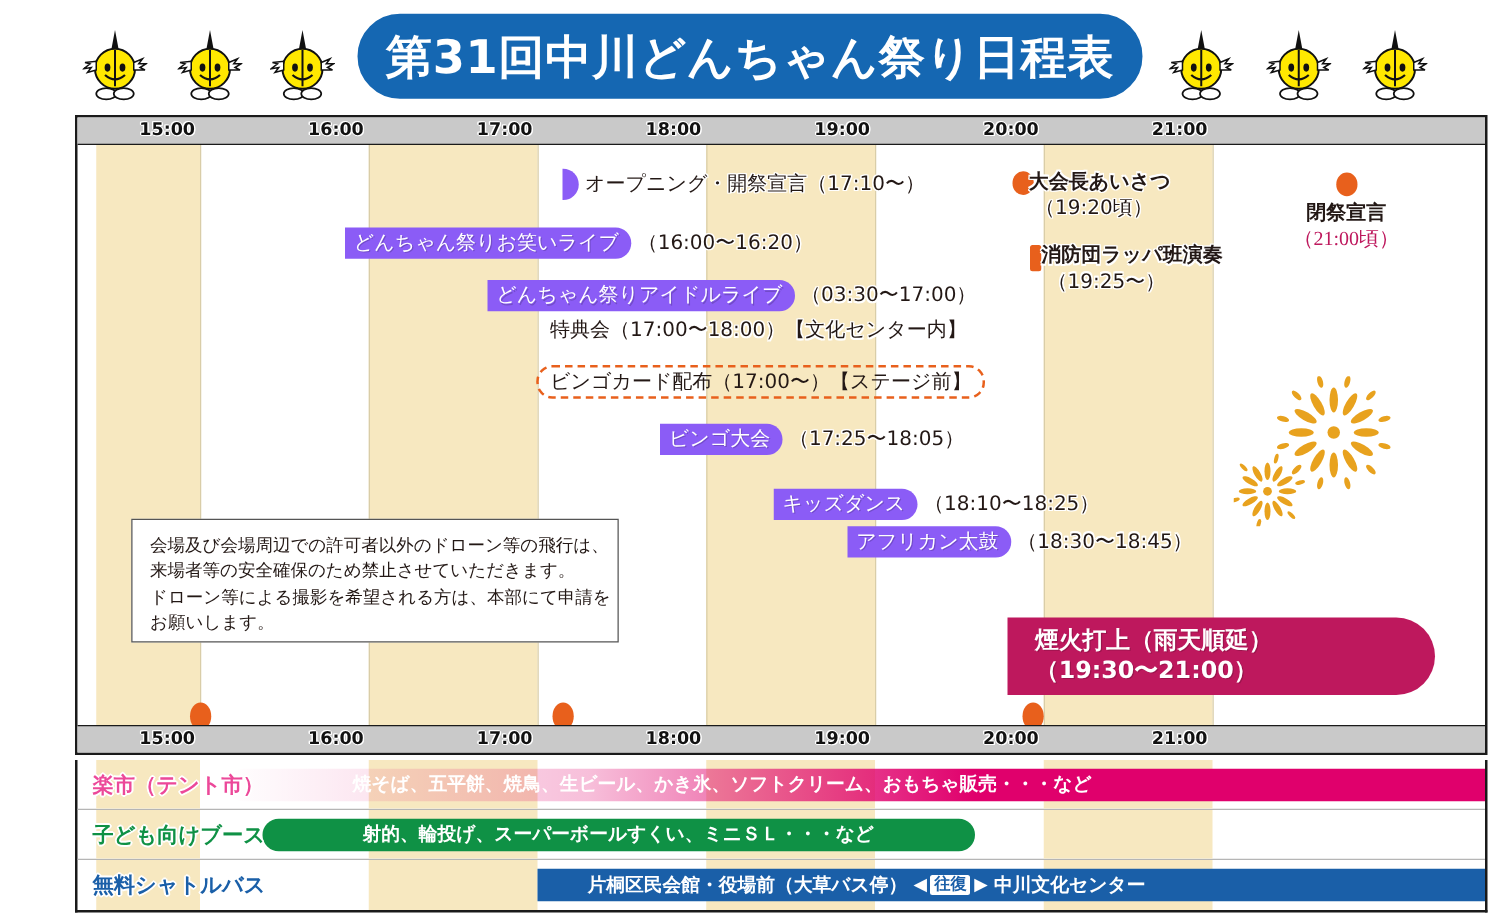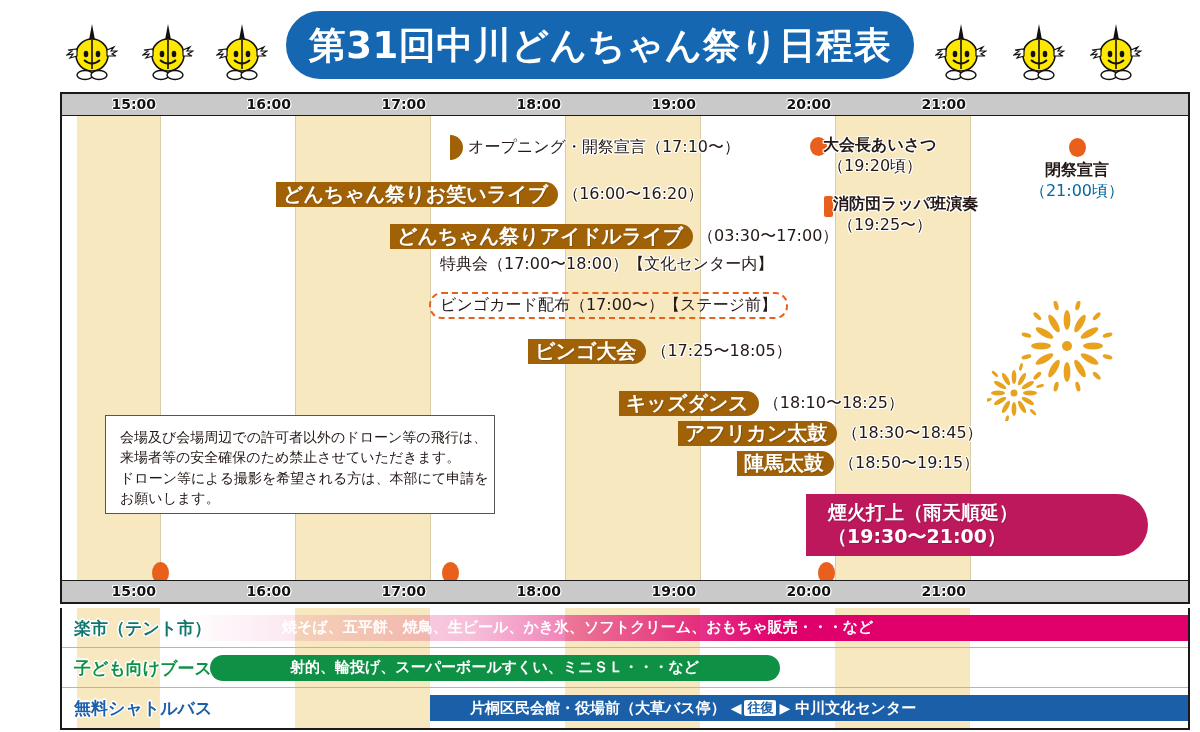--- a/index.html
+++ b/index.html
@@ -36,23 +36,23 @@
     transform:translateX(-100%);padding-right:4px;white-space:nowrap;
     text-shadow:1px 0 #fff,-1px 0 #fff,0 1px #fff,0 -1px #fff,1px 1px #fff,-1px -1px #fff;
   }
   .plot{position:absolute;left:0;top:22px;width:100%;height:466px;overflow:hidden;}
   .band{position:absolute;top:0;height:100%;background:#f7e8c0;}
   .vline{position:absolute;top:0;height:100%;width:1px;background:#d9cda8;}
 
   
   .ev{position:absolute;display:flex;align-items:center;white-space:nowrap;height:26px;}
   .ev .chip{
-    height:25px;display:flex;align-items:center;background:#a16207;
+    height:25px;display:flex;align-items:center;background:#8b5cf6;
     border-radius:0 13px 13px 0;padding:0 10px 0 7px;
-    color:#ffffff;font-size:20px;font-weight:700;
+    color:#ffffff;font-size:16px;font-weight:400;
     text-shadow:1px 1px 0 rgba(0,0,0,.18);
   }
   .ev .chip.dashed{
     background:transparent;border:2px dashed #e8601c;border-radius:13px;
     color:#231815;text-shadow:none;font-weight:400;font-size:16px;
     padding:0 9px;height:27px;box-sizing:border-box;
   }
   .ev .chip.stub{padding:0 3px 0 0;width:10px;}
   .ev .tail{
     font-size:16px;color:#231815;padding-left:5px;font-weight:400;
@@ -327,41 +327,37 @@
       <div class="ev" style="left:557px;top:274px;">
         <span class="chip">キッズダンス</span>
         <span class="tail">（18:10〜18:25）</span>
       </div>
 
       <div class="ev" style="left:616px;top:304px;">
         <span class="chip">アフリカン太鼓</span>
         <span class="tail">（18:30〜18:45）</span>
       </div>
 
-      <div class="ev" style="left:675px;top:334px;">
-        <span class="chip">陣馬太鼓</span>
-        <span class="tail">（18:50〜19:15）</span>
-      </div>
 
       <div class="dotline" style="left:748px;top:21px;">
         <span class="dot"></span>
         <span class="dtxt">大会長あいさつ</span>
         <span class="dsub">（19:20頃）</span>
       </div>
 
       <div class="dotline" style="left:762px;top:80px;">
         <span class="dot" style="width:9px;height:21px;border-radius:2px;"></span>
         <span class="dtxt" style="left:9px;">消防団ラッパ班演奏</span>
         <span class="dsub" style="left:14px;">（19:25〜）</span>
       </div>
 
       <div style="position:absolute;left:960px;top:22px;text-align:center;width:110px;">
         <div style="width:17px;height:19px;border-radius:50%;background:#e8601c;margin:0 auto;"></div>
         <div style="font-size:16px;font-weight:700;color:#231815;margin-top:3px;white-space:nowrap;text-shadow:1px 0 #fff,-1px 0 #fff,0 1px #fff,0 -1px #fff;">閉祭宣言</div>
-        <div style="font-size:16px;color:#0369a1;white-space:nowrap;text-shadow:1px 0 #fff,-1px 0 #fff,0 1px #fff,0 -1px #fff;">（21:00頃）</div>
+        <div style="font-size:16px;color:#be185d;white-space:nowrap;text-shadow:1px 0 #fff,-1px 0 #fff,0 1px #fff,0 -1px #fff;font-family:Liberation Serif, serif;">（21:00頃）</div>
       </div>
 
       <div class="bigbar" style="left:744px;top:378px;width:342px;height:62px;">
         <div>
           <div class="bb">煙火打上（雨天順延）</div>
           <div class="bb">（19:30〜21:00）</div>
         </div>
       </div>
 
       <div class="notice" style="left:43px;top:299px;width:390px;height:99px;">
@@ -399,21 +395,21 @@
   <div class="rows">
 
     <div class="row" style="top:0;">
       <div class="rowband" style="left:15px;width:83px;"></div>
       <div class="rowband" style="left:233px;width:135px;"></div>
       <div class="rowband" style="left:503px;width:135px;"></div>
       <div class="rowband" style="left:773px;width:135px;"></div>
       <div class="rowbar" style="left:120px;width:930px;background:linear-gradient(to right,rgba(224,0,108,0) 0%,rgba(224,0,108,0.25) 28%,rgba(224,0,108,1) 58%,rgba(224,0,108,1) 100%);padding-left:100px;">
         <span class="rtxt">焼そば、五平餅、焼鳥、生ビール、かき氷、ソフトクリーム、おもちゃ販売・・・など</span>
       </div>
-      <div class="rowlabel" style="color:#0f766e;">楽市（テント市）</div>
+      <div class="rowlabel" style="color:#ec4899;">楽市（テント市）</div>
     </div>
 
     <div class="row" style="top:40px;">
       <div class="rowband" style="left:15px;width:83px;"></div>
       <div class="rowband" style="left:233px;width:135px;"></div>
       <div class="rowband" style="left:503px;width:135px;"></div>
       <div class="rowband" style="left:773px;width:135px;"></div>
       <div class="rowbar" style="left:148px;width:490px;background:#0f9145;padding-left:80px;">
         <span class="rtxt">射的、輪投げ、スーパーボールすくい、ミニＳＬ・・・など</span>
       </div>

